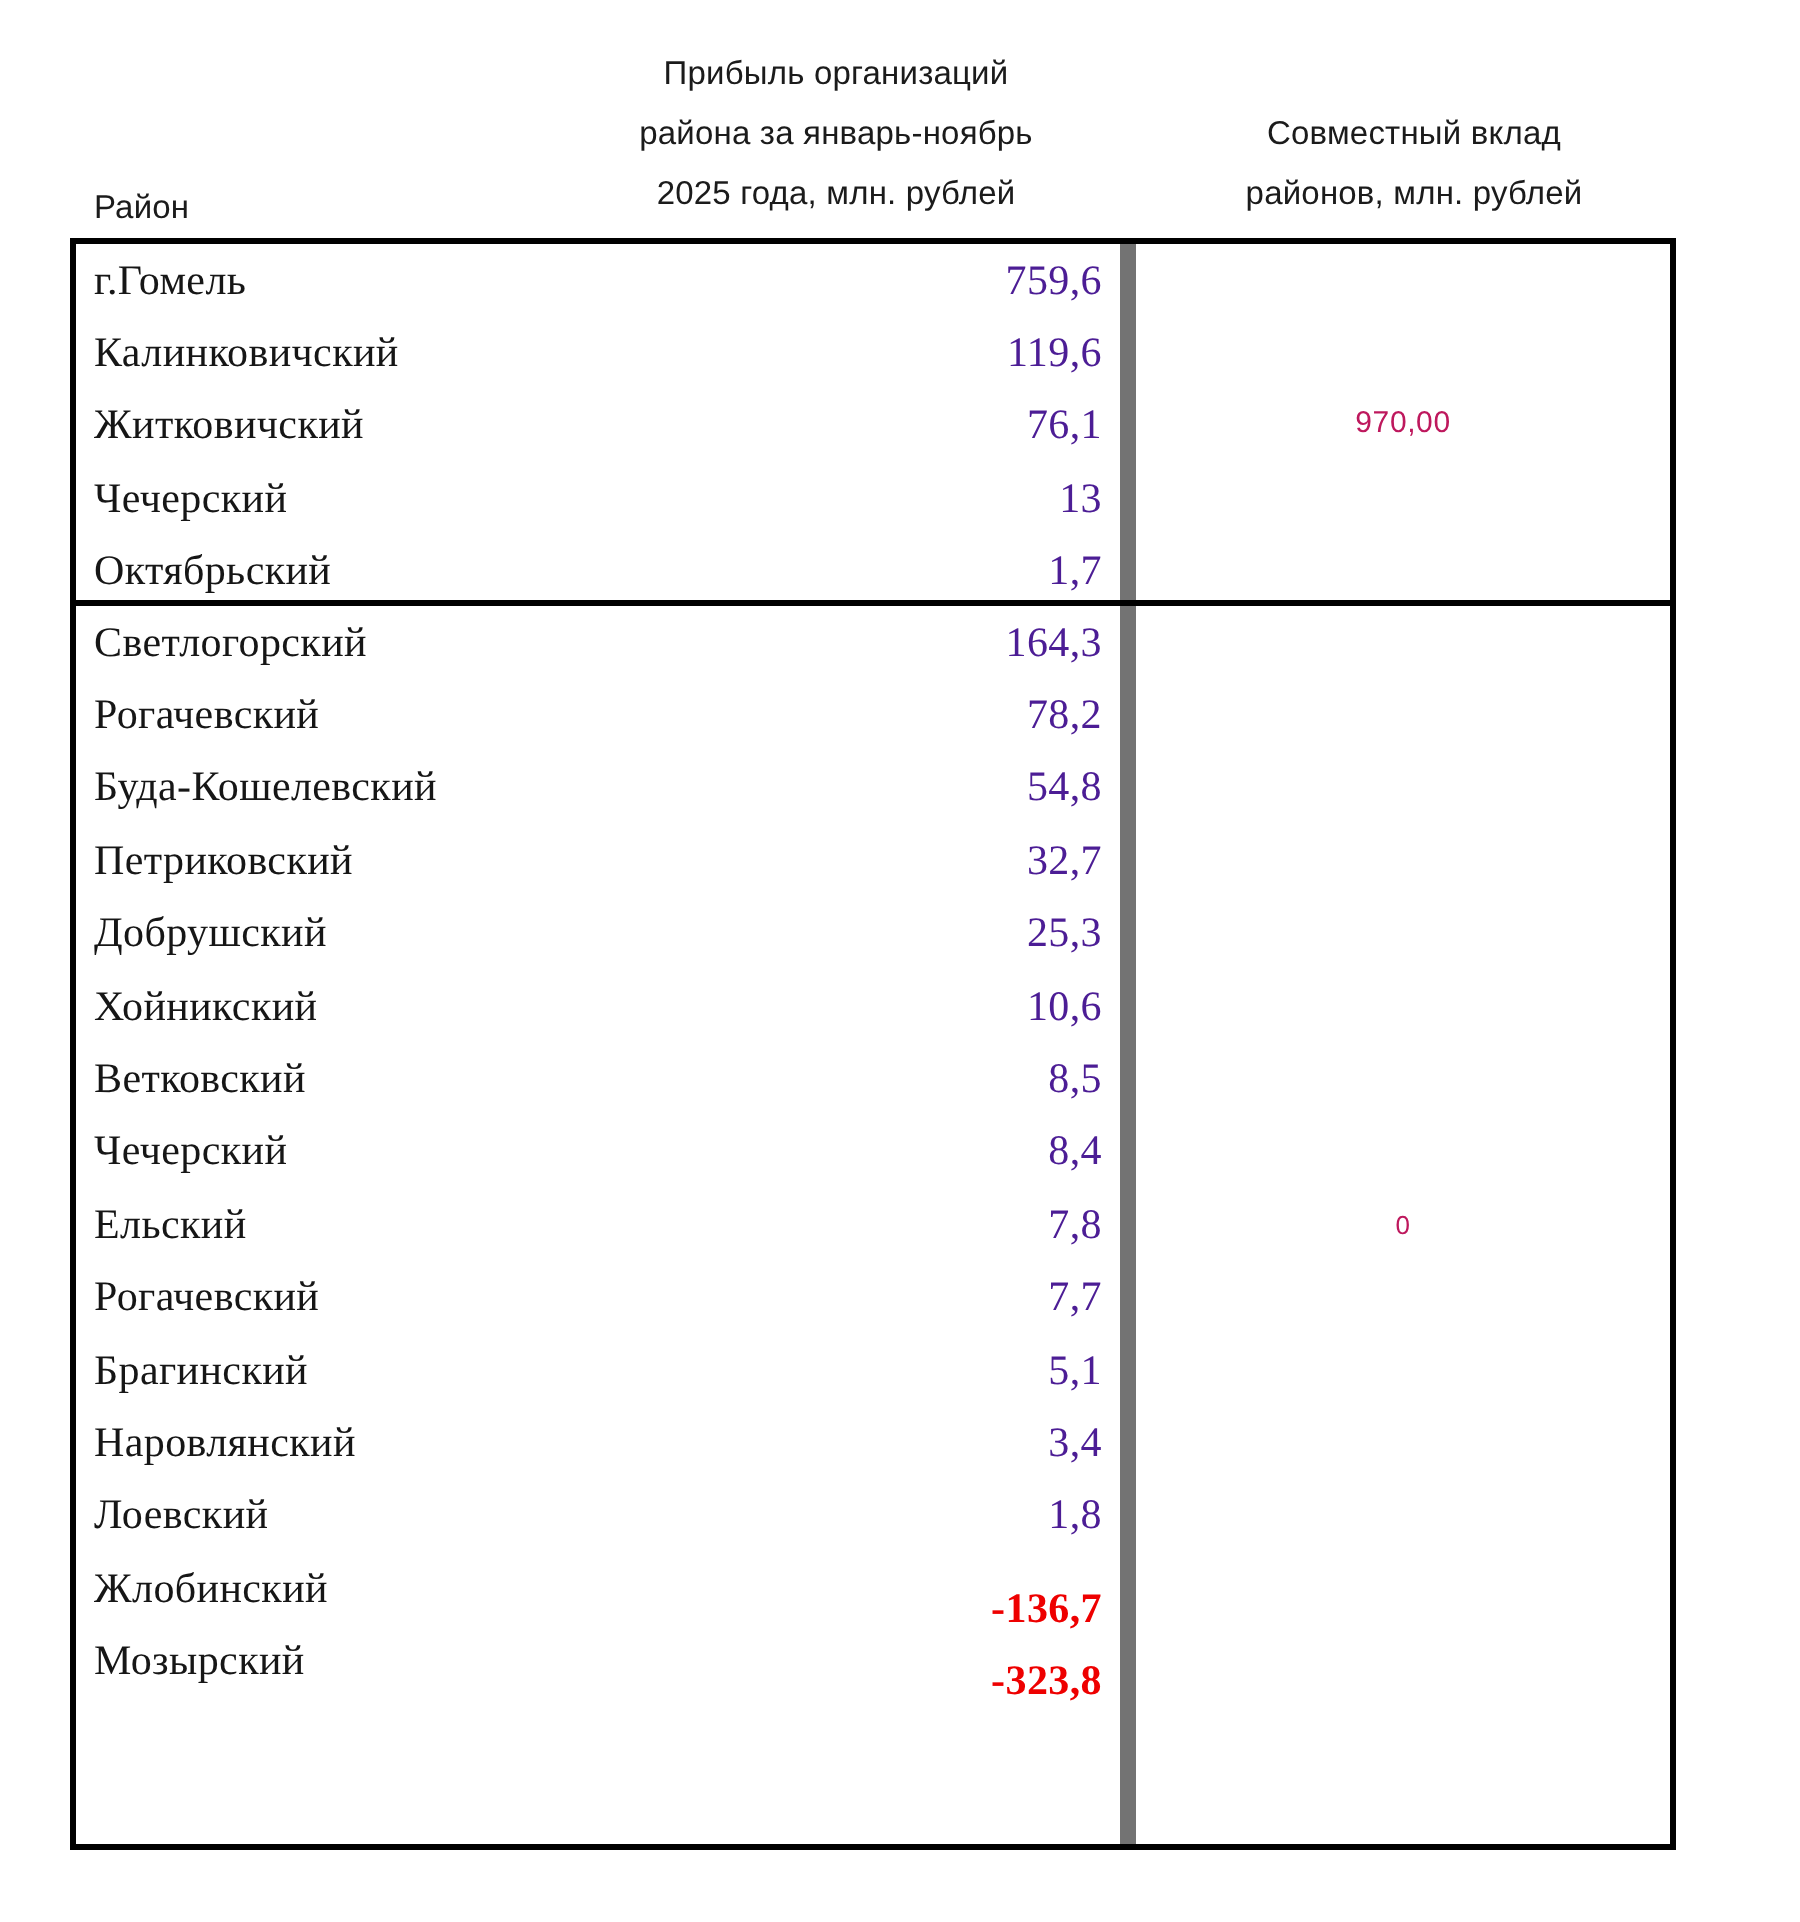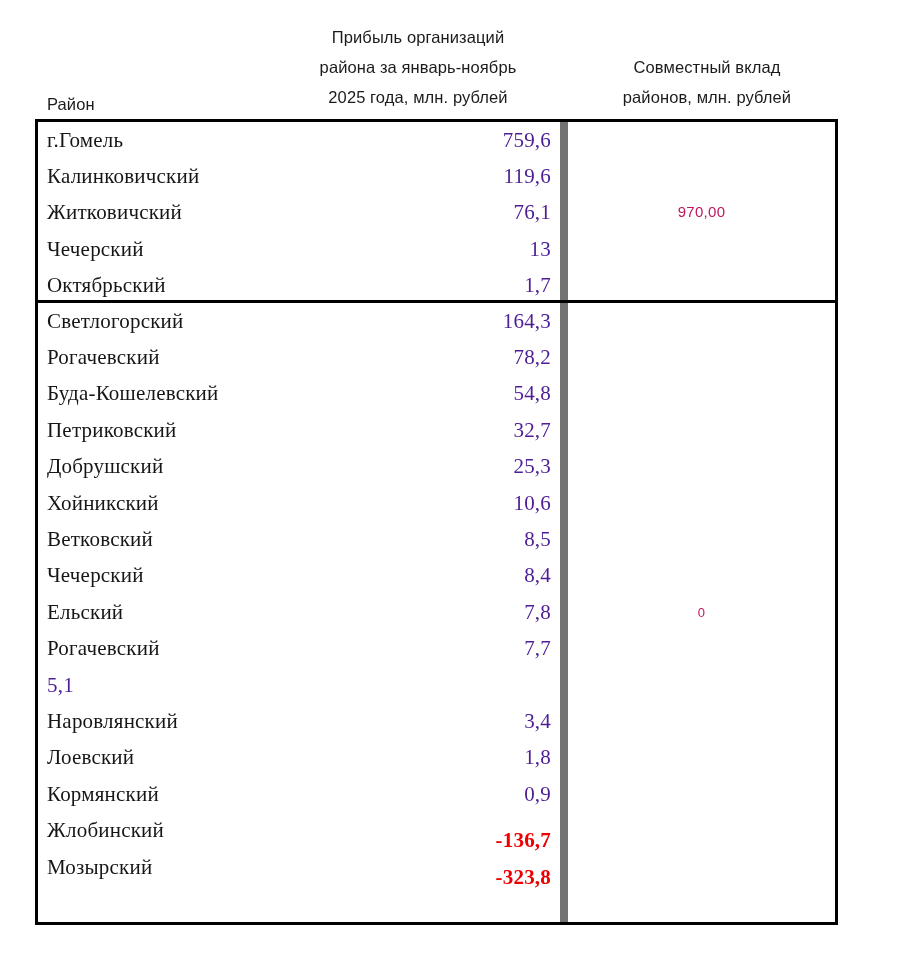--- a/index.html
+++ b/index.html
@@ -248,37 +248,34 @@
         <span class="name">Ельский</span>
         <span class="value">7,8</span>
       </div>
 
       <div class="row">
         <span class="name">Рогачевский</span>
         <span class="value">7,7</span>
       </div>
 
       <div class="row">
+        <span class="name">Брагинский</span>
         <span class="value">5,1</span>
       </div>
 
       <div class="row">
         <span class="name">Наровлянский</span>
         <span class="value">3,4</span>
       </div>
 
       <div class="row">
         <span class="name">Лоевский</span>
         <span class="value">1,8</span>
       </div>
 
-      <div class="row">
-        <span class="name">Кормянский</span>
-        <span class="value">0,9</span>
-      </div>
 
       <div class="row">
         <span class="name">Жлобинский</span>
         <span class="value neg">-136,7</span>
       </div>
 
       <div class="row">
         <span class="name">Мозырский</span>
         <span class="value neg">-323,8</span>
       </div>

